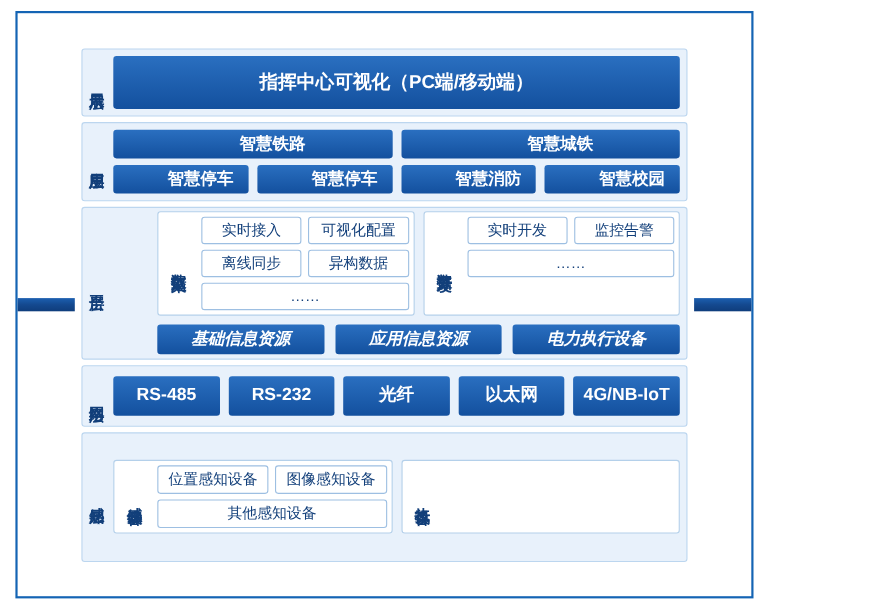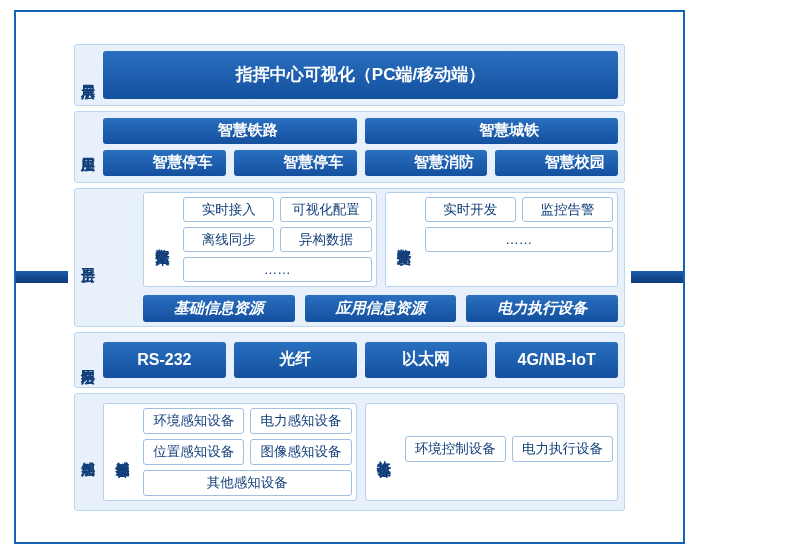--- a/index.html
+++ b/index.html
@@ -221,62 +221,55 @@
         </div>
       </div>
     </div>
 
     <div class="layer layer-net">
       <div class="layer-label">
         <span class="vtext">网络层</span>
       </div>
       <div class="layer-body">
         <div class="row">
+          <div class="blue-box">RS-485</div>
           <div class="blue-box">RS-232</div>
           <div class="blue-box">光纤</div>
           <div class="blue-box">以太网</div>
           <div class="blue-box">4G/NB-IoT</div>
         </div>
       </div>
     </div>
 
     <div class="layer layer-sense">
       <div class="layer-label">
         <span class="vtext">感知层</span>
       </div>
       <div class="layer-body">
         <div class="row" style="gap:8px;">
           <div class="sgroup">
             <div class="sgroup-label">
               <span class="vtext">感知设备</span>
             </div>
             <div class="sgroup-grid">
               <div class="row">
-                <div class="white-box">环境感知设备</div>
-                <div class="white-box">电力感知设备</div>
-              </div>
-              <div class="row">
                 <div class="white-box">位置感知设备</div>
                 <div class="white-box">图像感知设备</div>
               </div>
               <div class="row">
                 <div class="white-box">其他感知设备</div>
               </div>
             </div>
           </div>
           <div class="sgroup">
             <div class="sgroup-label">
               <span class="vtext">执行设备</span>
             </div>
             <div class="sgroup-grid">
               <div class="row">
-                <div class="white-box">环境控制设备</div>
-                <div class="white-box">电力执行设备</div>
-              </div>
-              <div class="row">
               </div>
             </div>
           </div>
         </div>
       </div>
     </div>
 
   </div>
 
   <div class="side">

